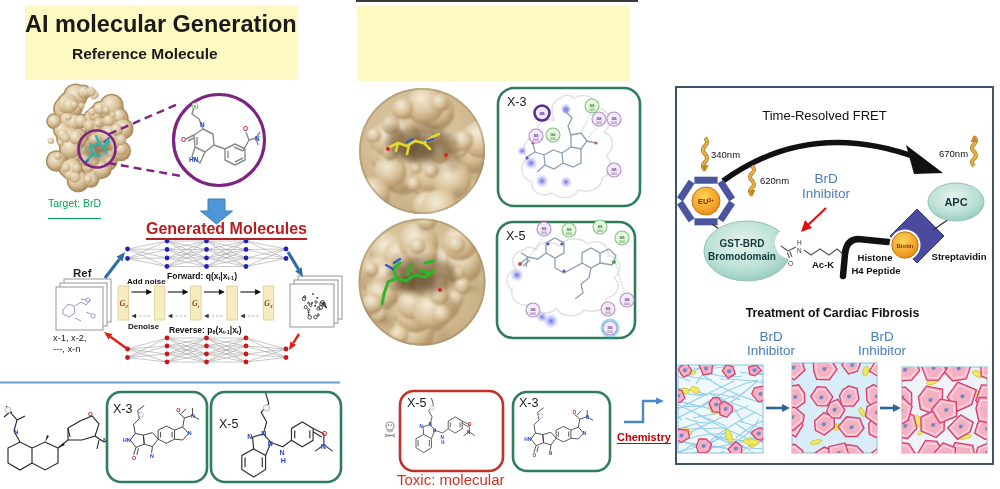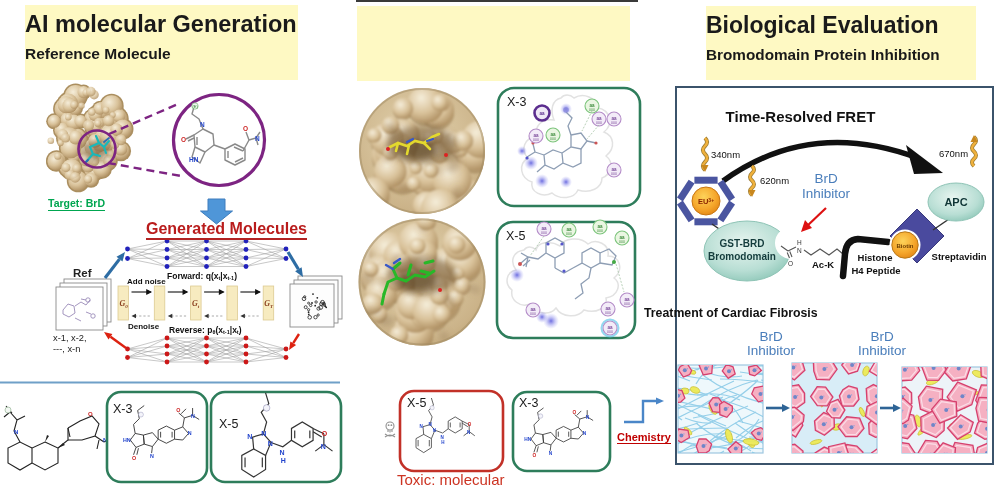--- a/index.html
+++ b/index.html
@@ -1237,30 +1237,26 @@
 <line x1="766" y1="408" x2="784" y2="408" stroke="#2e6496" stroke-width="2.6"></line>
 <polygon points="790,408 782,404 782,412" fill="#2e6496"></polygon>
 <line x1="880" y1="408" x2="896" y2="408" stroke="#2e6496" stroke-width="2.6"></line>
 <polygon points="901,408 893,404 893,412" fill="#2e6496"></polygon>
 </g>
 </svg>
 
   <div class="abs" style="left:356px;top:0;width:282px;height:2px;background:#3a3a3a;"></div>
   <div class="hdr" style="left:25px;top:5px;width:273px;height:75px;">
     <div style="font-size:23.5px;font-weight:bold;margin-top:6px;">AI molecular Generation</div>
-    <div style="font-size:15.5px;font-weight:bold;margin-top:7px;">Reference Molecule</div>
+    <div style="font-size:15.5px;font-weight:bold;margin-top:7px;padding-left:47px;">Reference Molecule</div>
   </div>
   <div class="hdr" style="left:357px;top:6px;width:273px;height:75px;">
   </div>
-  <div class="hdr" style="left:706px;top:6px;width:270px;height:74px;">
-    <div style="font-size:23px;font-weight:bold;margin-top:6px;">Biological Evaluation</div>
-    <div style="font-size:15.3px;font-weight:bold;margin-top:7px;">Bromodomain Protein Inhibition</div>
-  </div>
-  <div class="abs" style="left:48px;top:197px;font-size:10.5px;font-weight:bold;color:#00a650;border-bottom:1.6px solid #00a650;padding-bottom:1px;">Target: BrD</div>
+  <div class="abs" style="left:48px;top:197px;font-size:10.5px;font-weight:normal;color:#00a650;border-bottom:1.6px solid #00a650;padding-bottom:9px;">Target: BrD</div>
   <div class="abs" style="left:146px;top:220px;font-size:16px;font-weight:bold;color:#b91c1c;border-bottom:2px solid #b22222;">Generated Molecules</div>
   <div class="abs" style="left:397px;top:471px;font-size:15px;color:#cc3322;">Toxic: molecular</div>
   <div class="abs" style="left:617px;top:431px;font-size:11px;font-weight:bold;color:#c00000;border-bottom:1.6px solid #c00000;">Chemistry</div>
-  <div class="abs" style="left:640px;top:108px;width:321px;text-align:center;font-size:15px;font-weight:bold;color:#111;">Time-Resolved FRET</div>
+  <div class="abs" style="left:664px;top:108px;width:321px;text-align:center;font-size:13px;font-weight:normal;color:#111;">Time-Resolved FRET</div>
   <div class="abs" style="left:780px;top:171px;width:92px;text-align:center;font-size:13.5px;color:#4a7ebb;line-height:15px;">BrD<br>Inhibitor</div>
-  <div class="abs" style="left:644px;top:306px;width:321px;text-align:left;font-size:12.3px;font-weight:bold;color:#111;">Treatment of Cardiac Fibrosis</div>
+  <div class="abs" style="left:672px;top:306px;width:321px;text-align:center;font-size:12.3px;font-weight:bold;color:#111;">Treatment of Cardiac Fibrosis</div>
   <div class="abs" style="left:725px;top:330px;width:92px;text-align:center;font-size:13.5px;color:#4a7ebb;line-height:14px;">BrD<br>Inhibitor</div>
   <div class="abs" style="left:836px;top:330px;width:92px;text-align:center;font-size:13.5px;color:#4a7ebb;line-height:14px;">BrD<br>Inhibitor</div>
 
 </div>
 </body></html>

